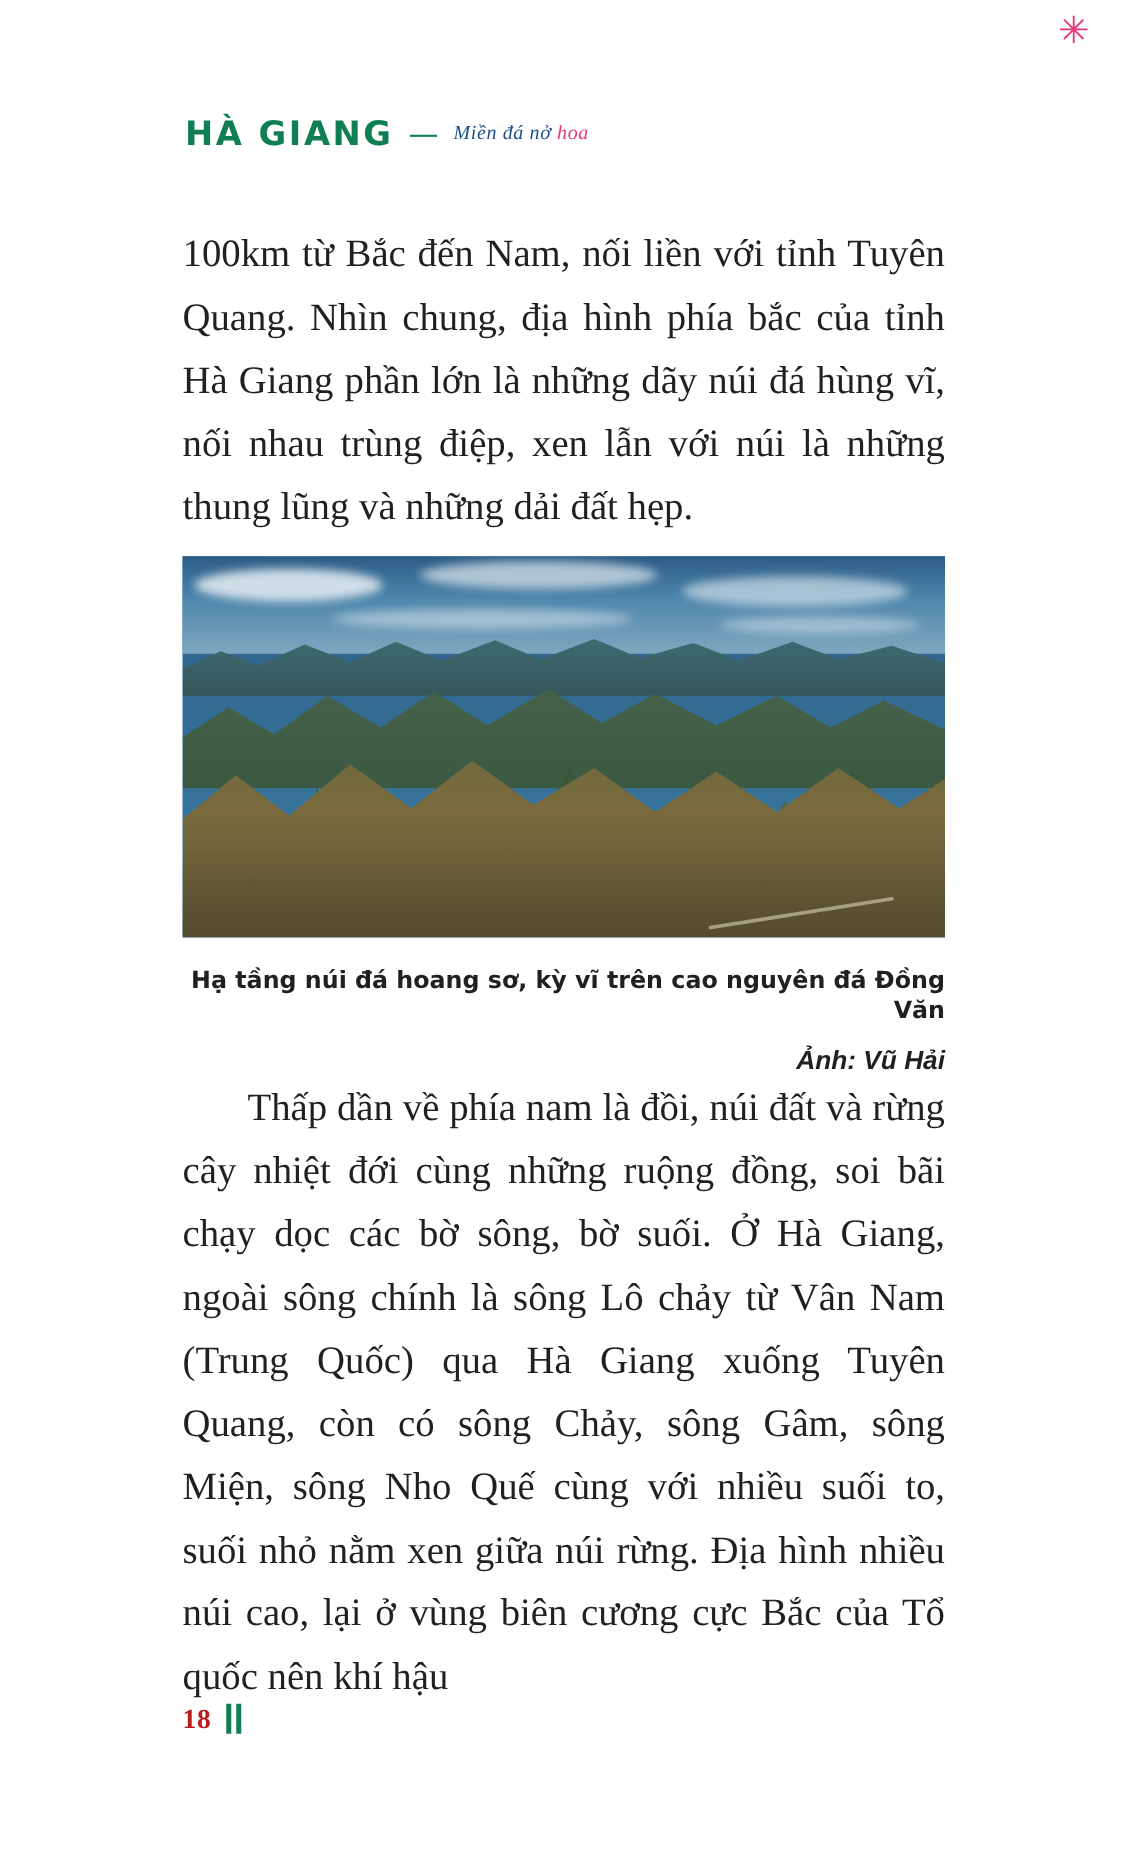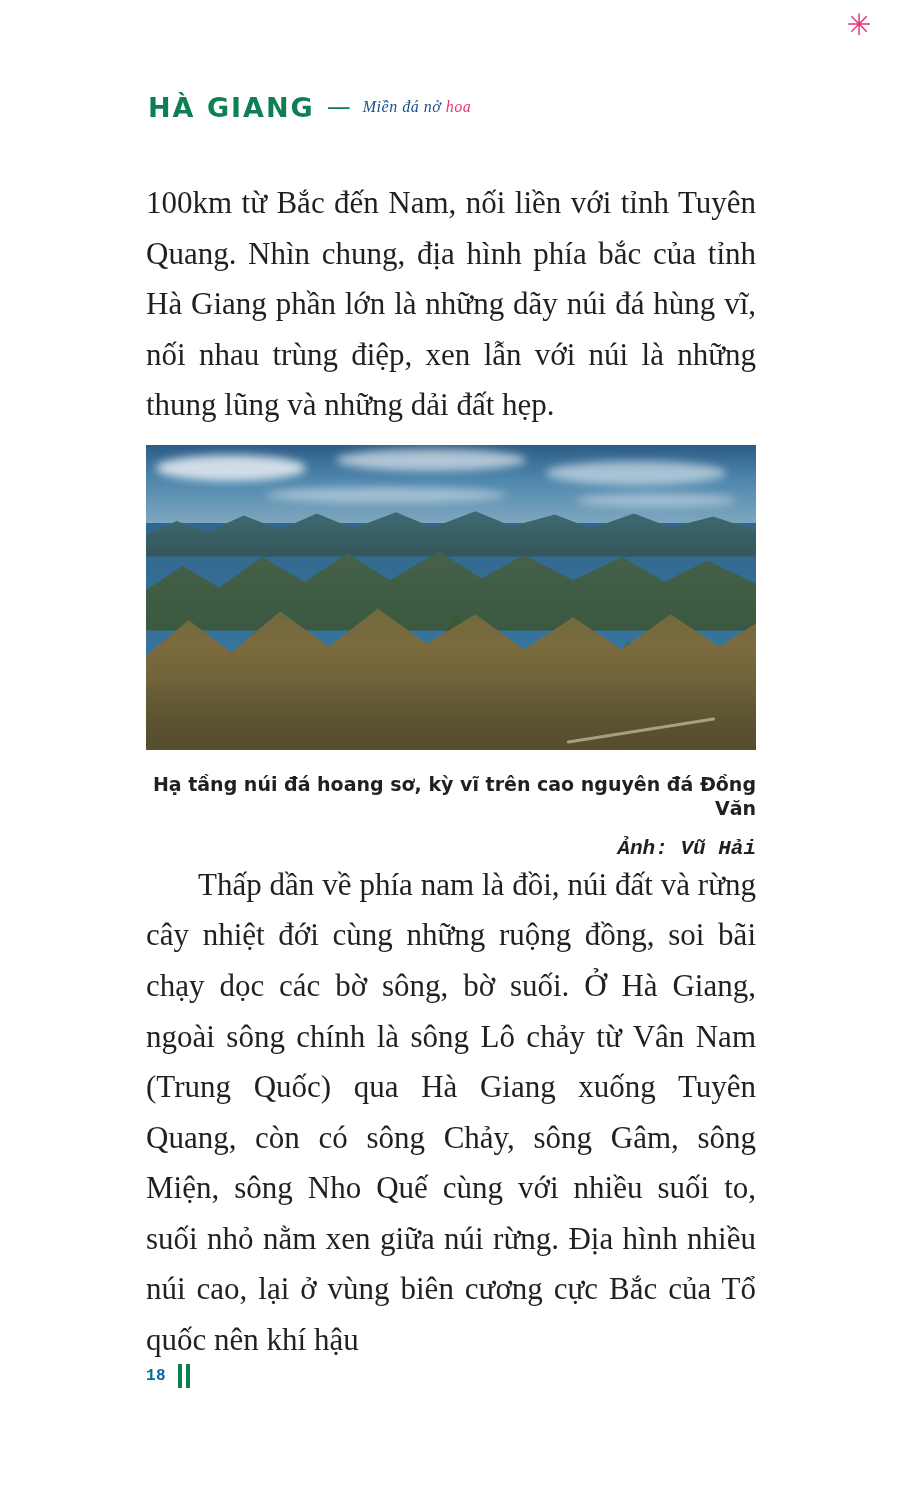--- a/index.html
+++ b/index.html
@@ -215,45 +215,45 @@
     margin-top: 22px;
     font-family: "DejaVu Sans", sans-serif;
     font-size: 19px;
     font-weight: bold;
     color: #231f20;
     text-align: right;
     line-height: 1.3;
   }
   .credit {
     margin-top: 16px;
-    font-family: Liberation Mono, monospace;
+    font-family: Liberation Sans, sans-serif;
     font-style: italic;
     font-weight: bold;
     font-size: 21px;
     color: #231f20;
     text-align: right;
   }
 
   .after-figure {
     margin-top: 26px;
   }
 
   
   .footer {
     position: absolute;
     left: 146px;
     bottom: 112px;
     display: flex;
     align-items: center;
   }
   .page-num {
-    font-family: Liberation Mono, monospace;
-    font-size: 16px;
-    font-weight: bold;
-    color: #0369a1;
+    font-family: Liberation Serif, serif;
+    font-size: 22px;
+    font-weight: bold;
+    color: #b91c1c;
     letter-spacing: 0.5px;
   }
   .page-bars {
     margin-left: 12px;
     display: flex;
     gap: 4px;
   }
   .page-bars span {
     display: block;
     width: 4px;

